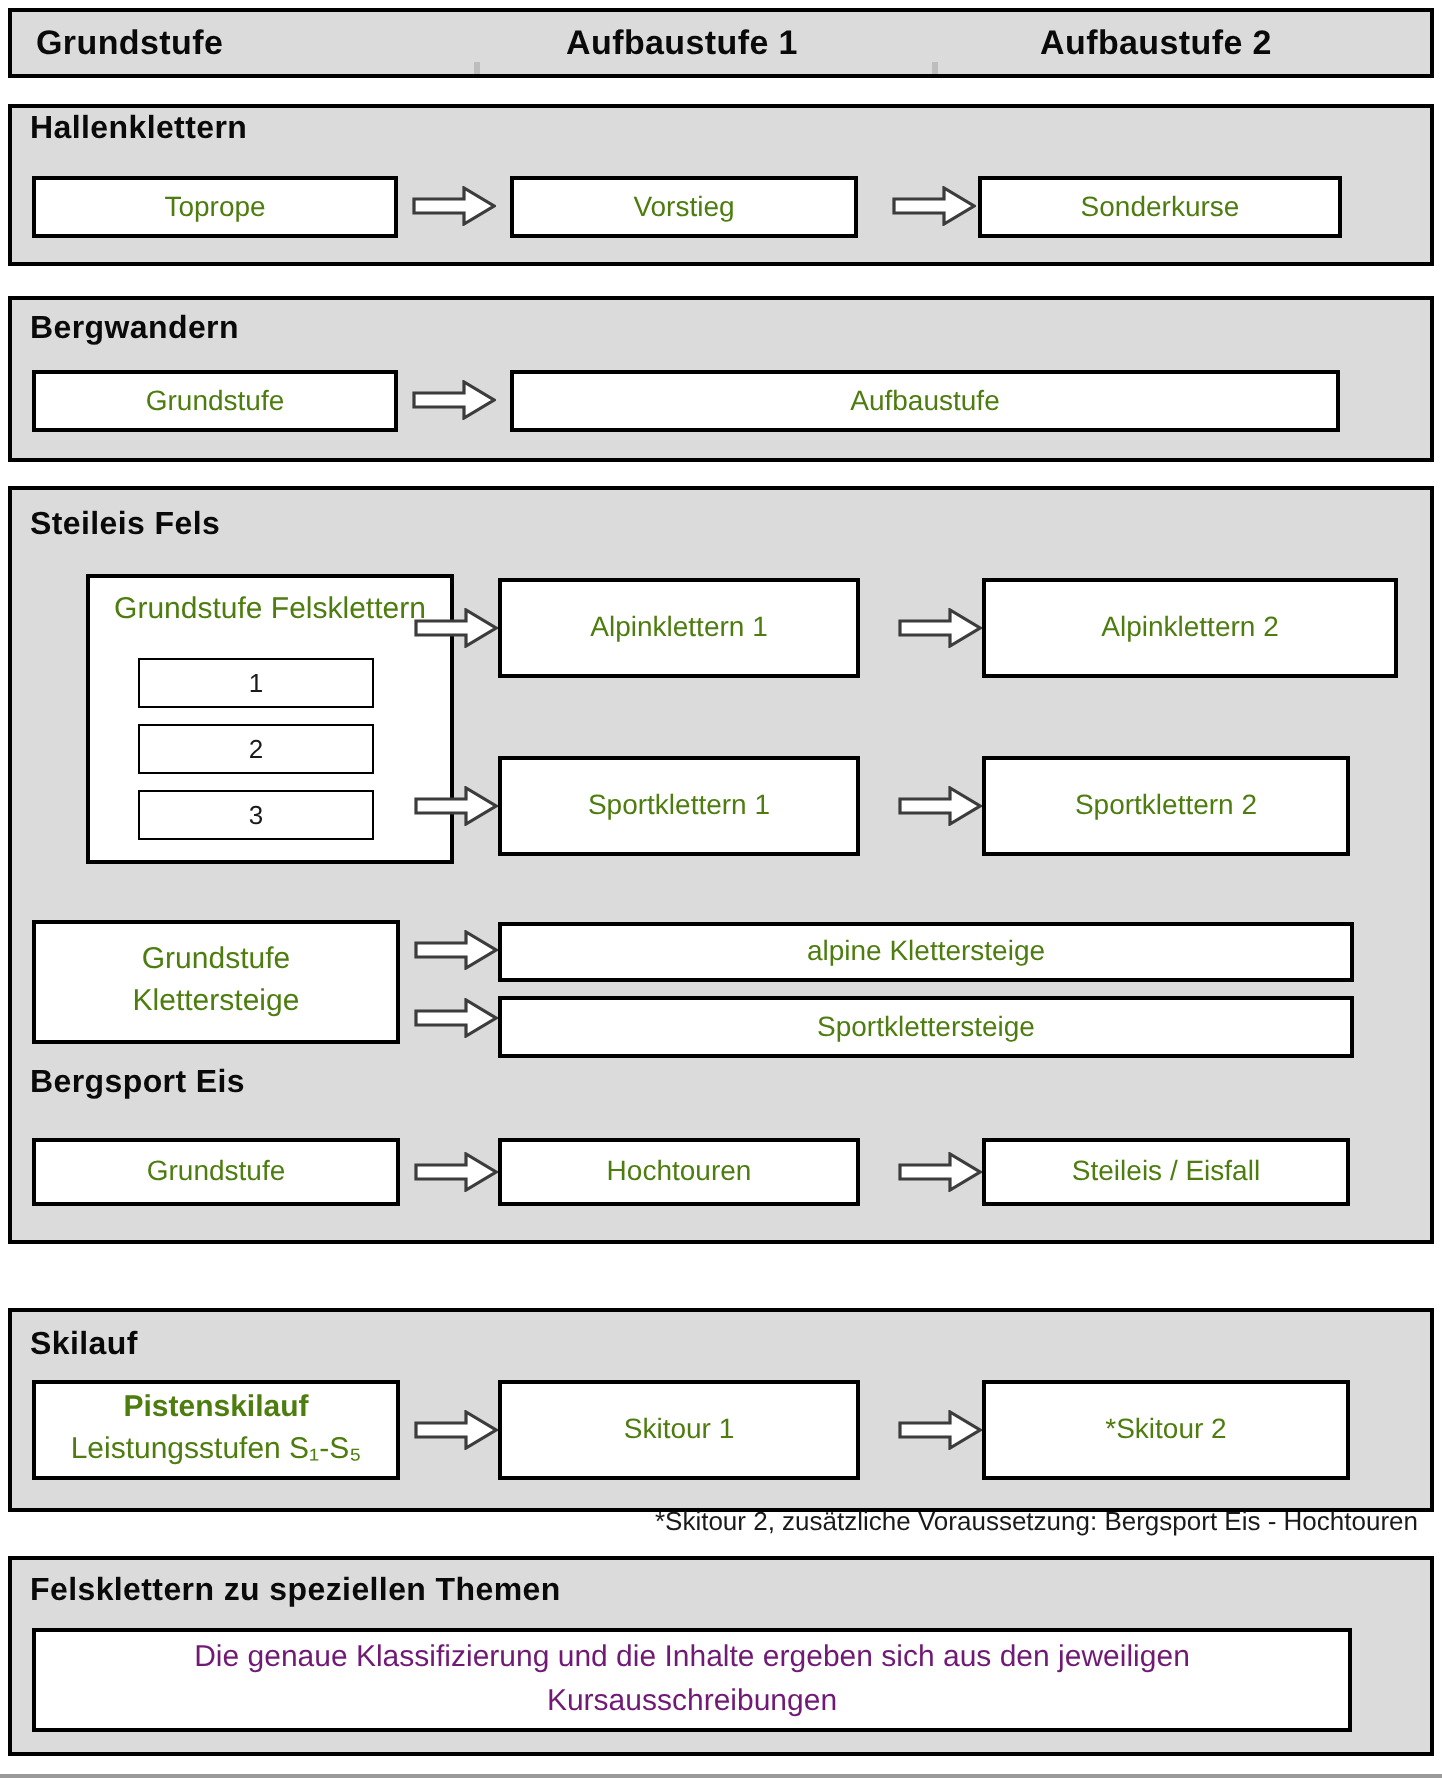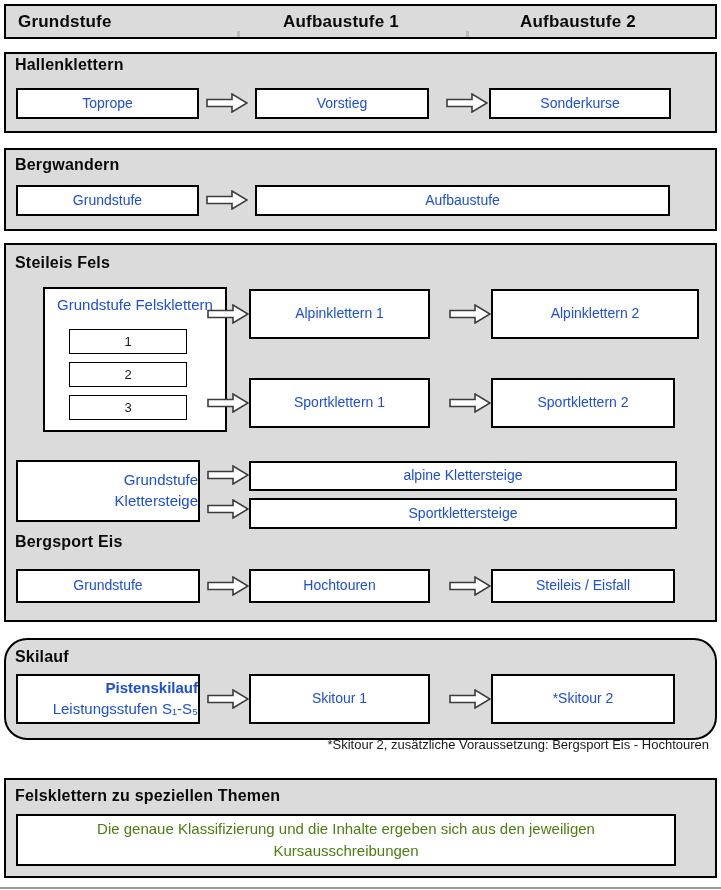--- a/index.html
+++ b/index.html
@@ -21,40 +21,40 @@
     position:absolute;left:4px;width:713px;
     background:#dbdbdb;border:2px solid #000;box-sizing:border-box;
   }
   .sec-title{
     position:absolute;left:9px;font-weight:bold;font-size:16px;color:#0a0a0a;
     white-space:nowrap;letter-spacing:.2px;
   }
   .wbox{
     position:absolute;background:#fff;border:2px solid #000;box-sizing:border-box;
     display:flex;align-items:center;justify-content:center;
-    font-size:14px;color:#1d4ed8;text-align:right;line-height:1.25;
+    font-size:14px;color:#4d7c0f;text-align:center;line-height:1.25;
   }
   .wbox.big{align-items:flex-start;margin-left:27px;}
   .biglabel{padding-top:7px;font-size:15px;white-space:nowrap;}
   .lvl{
     position:absolute;background:#fff;border:1.5px solid #000;box-sizing:border-box;
     display:flex;align-items:center;justify-content:center;font-size:13px;color:#1a1a1a;
   }
   .stack{display:flex;flex-direction:column;gap:2px;width:100%;}
   .stack .bold{font-weight:bold;font-size:15px;}
   .stack .line{font-size:15px;}
   .arrow{position:absolute;width:42px;height:20px;display:block;}
   .arrow svg{display:block;width:100%;height:100%;}
   .footnote{
     position:absolute;right:6px;font-size:13px;color:#1a1a1a;white-space:nowrap;
   }
   .notebox{
     position:absolute;background:#fff;border:2px solid #000;box-sizing:border-box;
     display:flex;align-items:center;justify-content:center;text-align:center;
-    font-size:15px;color:#4d7c0f;line-height:1.45;padding:0 14px;
+    font-size:15px;color:#701a75;line-height:1.45;padding:0 14px;
   }
   .bottomline{position:absolute;left:0;top:887px;width:721px;height:2px;background:#9a9a9a;}
 </style>
 </head>
 <body>
 
 <div class="page">
 
   <div class="headerbar">
     <div class="hcol" style="left:12px;width:183px;">Grundstufe</div>
@@ -156,21 +156,21 @@
     </span>
     <div class="wbox" style="left:243px;top:324px;width:181px;height:34px;">Hochtouren</div>
     <span class="arrow" style="left:443px;top:331px;">
       <svg viewBox="0 0 42 20">
           <polygon points="1,6.5 26,6.5 26,1 41,10 26,19 26,13.5 1,13.5" fill="#fff" stroke="#3c3c3c" stroke-width="1.6"></polygon>
         </svg>
     </span>
     <div class="wbox" style="left:485px;top:324px;width:184px;height:34px;">Steileis / Eisfall</div>
   </div>
 
-  <div class="section" style="top:638px;height:102px;border-radius:23px;">
+  <div class="section" style="top:654px;height:102px;">
     <div class="sec-title" style="top:8px;">Skilauf</div>
     <div class="wbox" style="left:10px;top:34px;width:184px;height:50px;">
       <div class="stack">
         <div class="bold">Pistenskilauf</div>
         <div class="line">Leistungsstufen S₁-S₅</div>
       </div>
     </div>
     <span class="arrow" style="left:201px;top:49px;">
       <svg viewBox="0 0 42 20">
           <polygon points="1,6.5 26,6.5 26,1 41,10 26,19 26,13.5 1,13.5" fill="#fff" stroke="#3c3c3c" stroke-width="1.6"></polygon>

